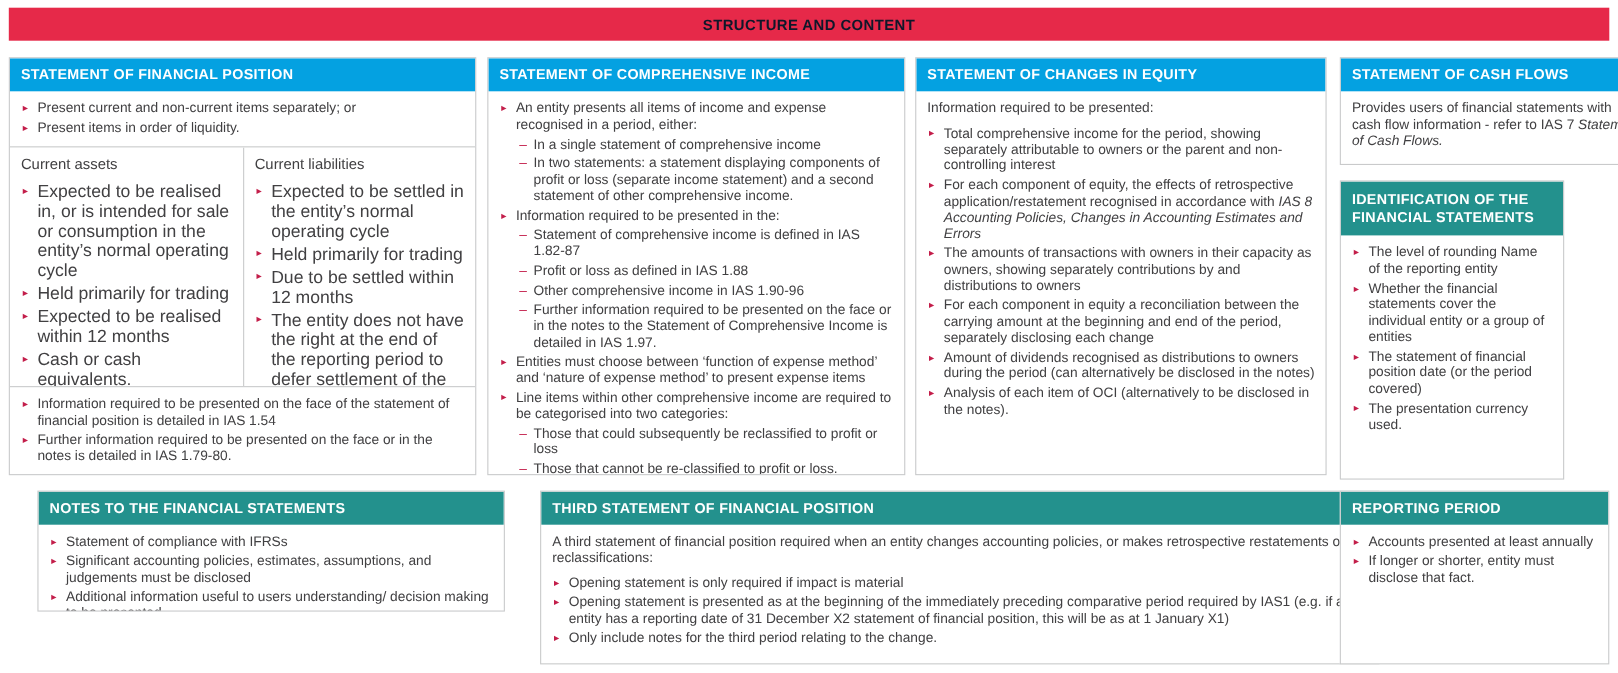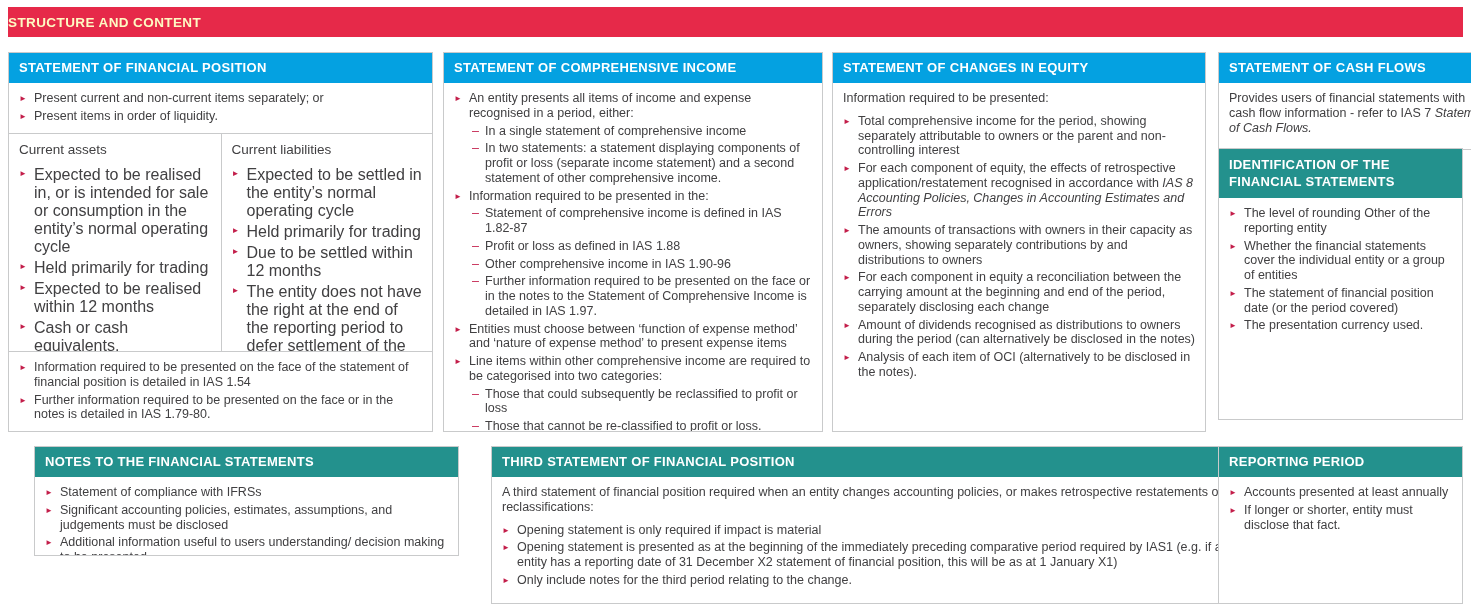--- a/index.html
+++ b/index.html
@@ -4,22 +4,22 @@
 <style>
   :root{
     --red:#e62949; --blue:#04a1e1; --teal:#23918d;
     --crimson:#c31e4a; --ink:#414042; --line:#c9cacb;
   }
   *{box-sizing:border-box; margin:0; padding:0;}
   html,body{background:#fff;}
   body{font-family:"Liberation Sans", sans-serif; color:var(--ink);}
   .page{position:relative; width:1471px; height:612px; background:#fff; overflow:hidden;}
 
-  .banner{position:absolute; display:flex; align-items:center; justify-content:flex-start;
-    background:var(--red); color:#fef9c3; font-weight:bold; font-size:13.5px; letter-spacing:.4px;}
+  .banner{position:absolute; display:flex; align-items:center; justify-content:center;
+    background:var(--red); color:#0f172a; font-weight:bold; font-size:13.5px; letter-spacing:.4px;}
 
   .panel{position:absolute; border:1px solid var(--line); background:#fff;
     display:flex; flex-direction:column; overflow:hidden;}
   .panel-header{flex:0 0 auto; display:flex; align-items:center; padding:0 10px;
     color:#fff; font-weight:bold; font-size:13px; letter-spacing:.3px; line-height:1.25;}
   .panel-header.blue{background:var(--blue); height:30px;}
   .panel-header.teal{background:var(--teal); height:30px;}
   .panel-header.teal.tall{height:49px;}
 
   .body{padding:8px 10px 9px 10px; font-size:12.5px; line-height:1.18;}
@@ -218,29 +218,29 @@
     <div class="panel-header blue">
       <span>STATEMENT OF CASH FLOWS</span>
     </div>
     <div class="body grow">
         <div class="li plain">
           <span class="txt"><span>Provides users of financial statements with cash flow information - refer to IAS 7 </span><span class="it">Statement of Cash Flows.</span></span>
         </div>
       </div>
   </div>
 
-  <div class="panel" style="left:1218px; top:148px; width:245px; height:272px;">
+  <div class="panel" style="left:1218px; top:164px; width:204px; height:272px;">
     <div class="panel-header teal tall">
       <span>IDENTIFICATION OF THE FINANCIAL STATEMENTS</span>
     </div>
     <div class="body grow">
       <div>
           <div class="li arrow">
             <span class="marker">►</span>
-            <span class="txt"><span>The level of rounding Other of the reporting entity</span></span>
+            <span class="txt"><span>The level of rounding Name of the reporting entity</span></span>
           </div>
           <div class="li arrow">
             <span class="marker">►</span>
             <span class="txt"><span>Whether the financial statements cover the individual entity or a group of entities</span></span>
           </div>
           <div class="li arrow">
             <span class="marker">►</span>
             <span class="txt"><span>The statement of financial position date (or the period covered)</span></span>
           </div>
           <div class="li arrow">

